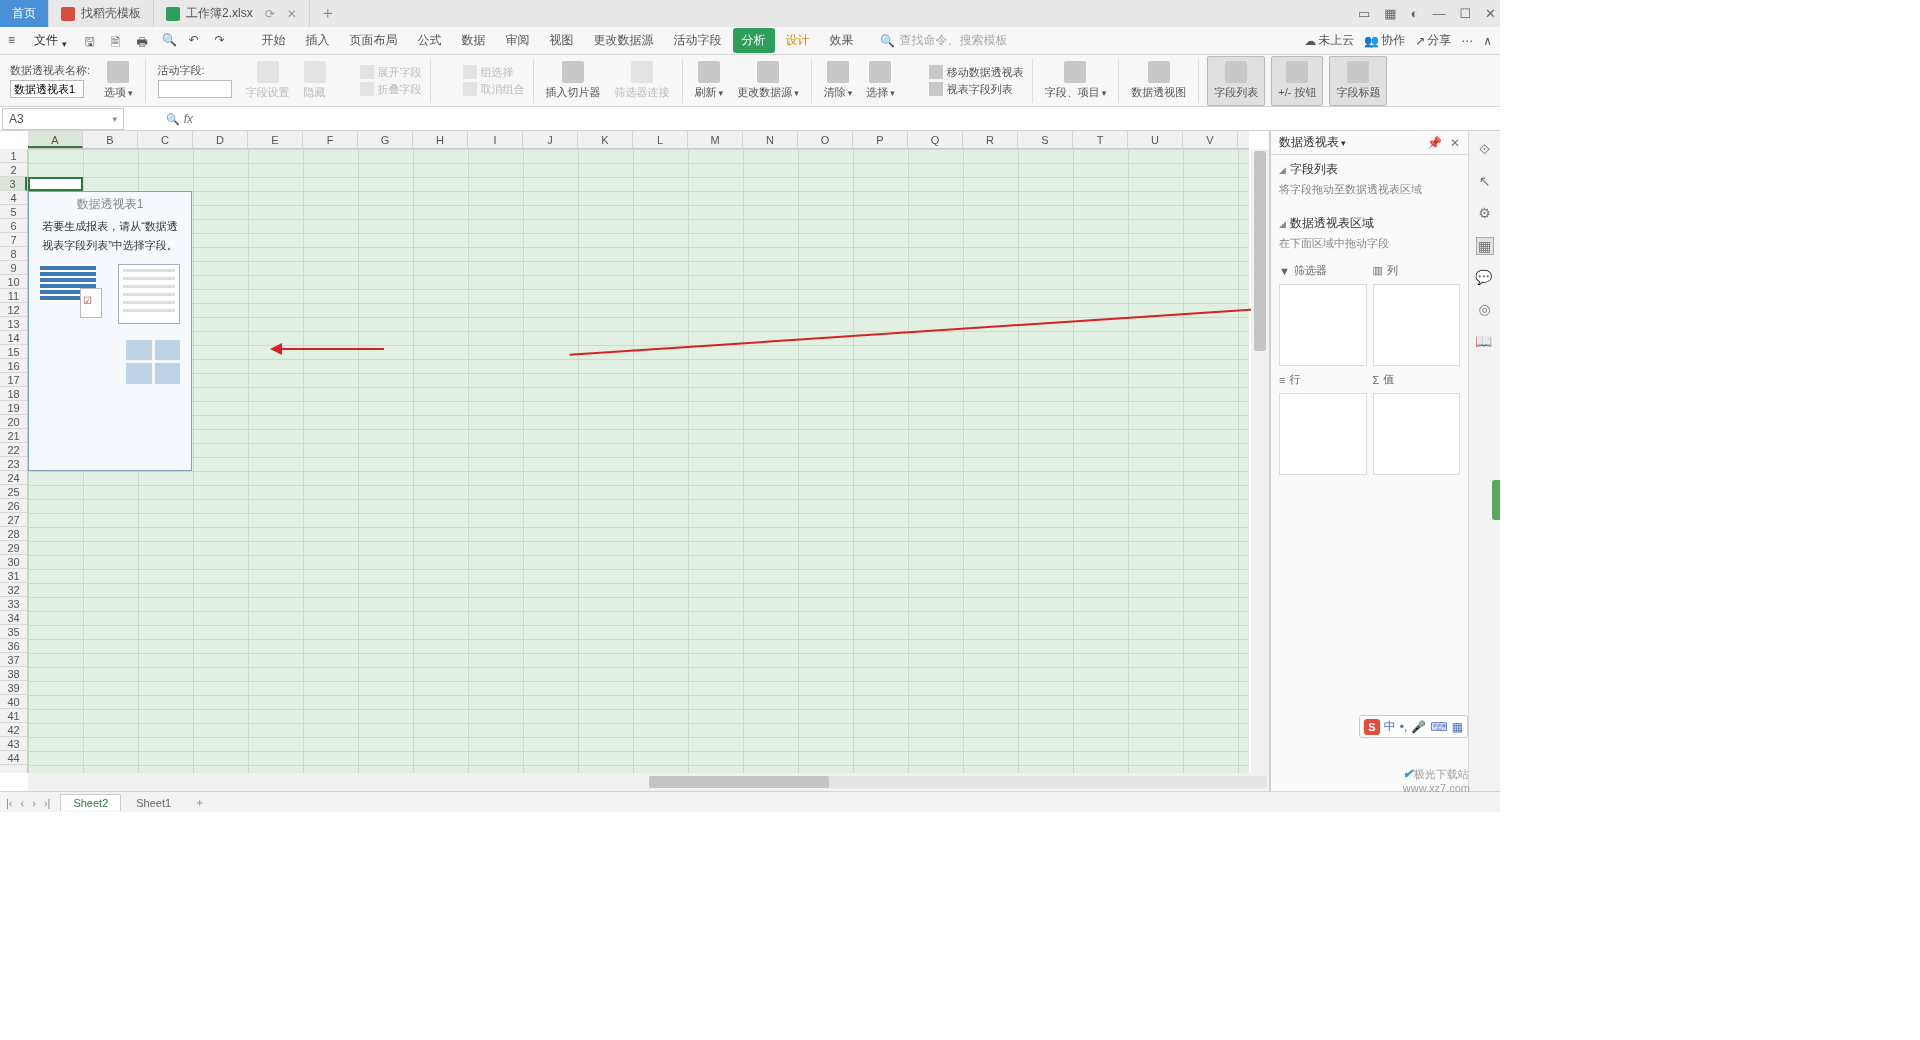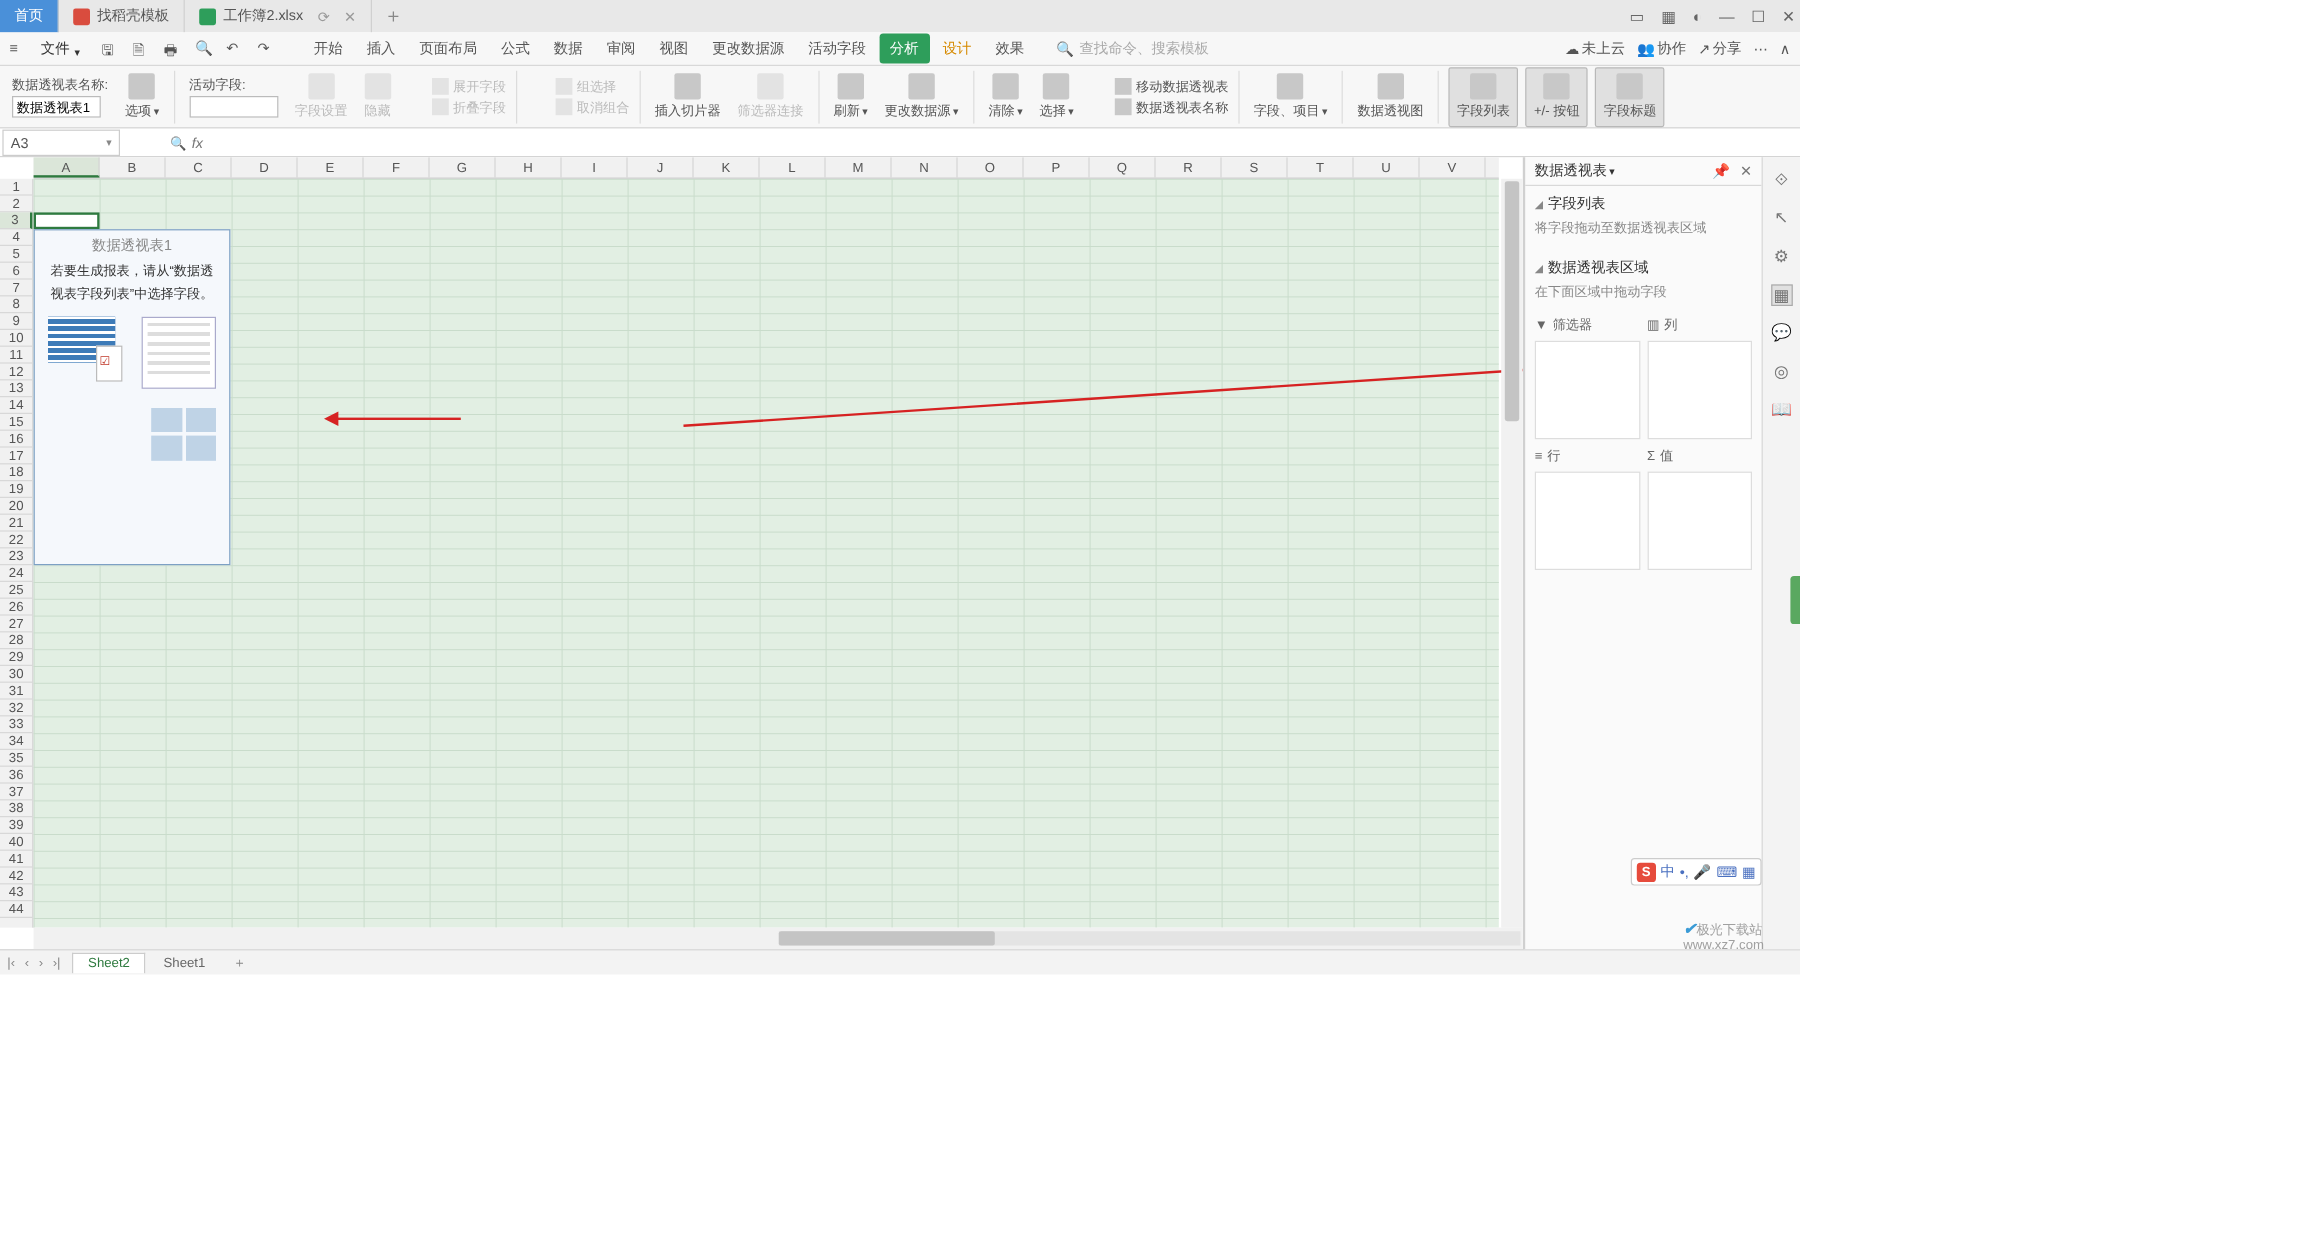--- a/index.html
+++ b/index.html
@@ -43,21 +43,21 @@
 .ribbon .toggle.on{background:#e0e0e0;border:1px solid #b8b8b8;}
 .ribbon .minirow{display:flex;flex-direction:column;gap:2px;padding-left:24px;}
 .ribbon .minirow div{display:flex;align-items:center;gap:4px;font-size:11px;}
 .ribbon .minirow .mico{width:14px;height:14px;background:#c8c8c8;}
 .ribbon .minirow.disabled{color:#bbb;}
 .ribbon .minirow.disabled .mico{background:#e3e3e3;}
 .dd-caret::after{content:"▾";font-size:9px;margin-left:2px;color:inherit;}
 
 
 .fbar{height:24px;border-bottom:1px solid #d4d4d4;display:flex;align-items:center;}
-.namebox{width:98px;height:22px;border:1px solid #ccc;margin:0 2px;display:flex;align-items:center;padding:0 6px;justify-content:space-between;color:#555;}
+.namebox{width:122px;height:22px;border:1px solid #ccc;margin:0 2px;display:flex;align-items:center;padding:0 6px;justify-content:space-between;color:#555;}
 .fbar .fx{margin-left:40px;color:#777;font-style:italic;}
 .fbar .fx::before{content:"🔍";margin-right:4px;font-style:normal;font-size:11px;}
 
 
 .main{display:flex;height:660px;}
 .sheet{flex:1;position:relative;overflow:hidden;border-right:1px solid #d0d0d0;}
 .colhdr{position:absolute;top:0;left:28px;right:20px;height:18px;display:flex;background:#f1f1f1;border-bottom:1px solid #c8c8c8;}
 .colhdr div{width:55px;text-align:center;font-size:11px;color:#555;border-right:1px solid #d4d4d4;line-height:18px;}
 .colhdr div.sel{background:#dbe6d9;border-bottom:2px solid #2e7a3f;}
 .rowhdr{position:absolute;top:18px;left:0;width:28px;bottom:18px;background:#f1f1f1;border-right:1px solid #c8c8c8;}
@@ -268,21 +268,21 @@
       <span class="gico"></span>
       <span class="dd-caret">选择</span>
     </div>
   <div class="minirow">
     <div>
         <span class="mico"></span>
         <span>移动数据透视表</span>
       </div>
     <div>
         <span class="mico"></span>
-        <span>数据透视表名称</span>
+        <span>视表字段列表</span>
       </div>
   </div>
   <div class="sep"></div>
   <div class="grp">
       <span class="gico"></span>
       <span class="dd-caret">字段、项目</span>
     </div>
   <div class="sep"></div>
   <div class="grp">
       <span class="gico"></span>

